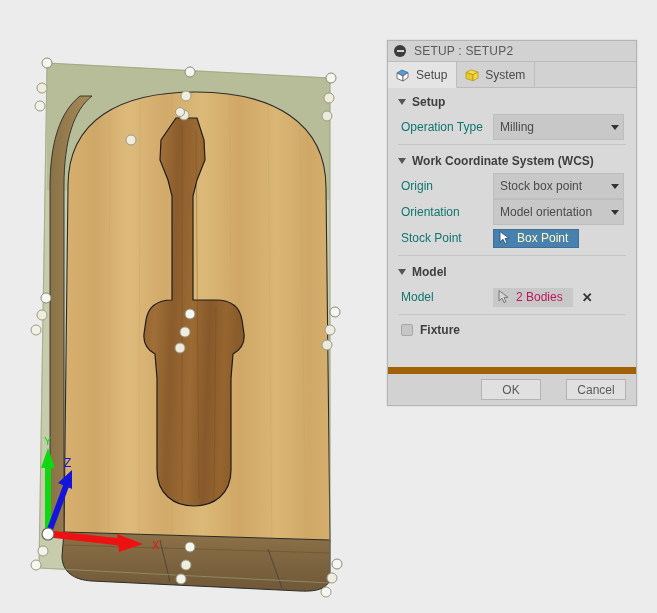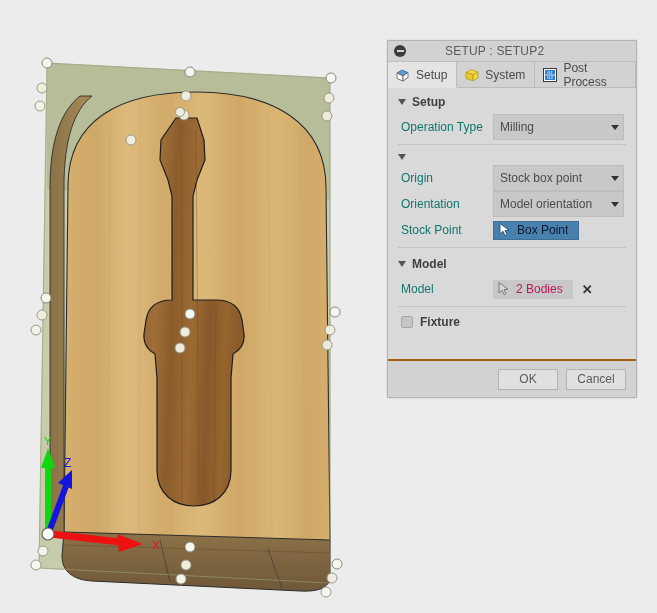--- a/index.html
+++ b/index.html
@@ -39,21 +39,20 @@
     box-shadow: 0 0 2px rgba(0,0,0,0.12);
   }
   .titlebar {
     height: 21px;
     background: #d2d2d2;
     border-bottom: 1px solid #bcbcbc;
     display: flex;
     align-items: center;
     padding: 0 6px;
     box-sizing: border-box;
-    gap: 31px;
   }
   .collapse-icon {
     width: 12px; height: 12px;
     border-radius: 50%;
     background: #3c3c3c;
     position: relative;
     flex: 0 0 auto;
     margin-right: 8px;
   }
   .collapse-icon::after {
@@ -160,21 +159,21 @@
   }
   .btn-blue {
     height: 19px;
     background: #4981ae;
     border: 1px solid #3f6f96;
     box-sizing: border-box;
     display: inline-flex;
     align-items: center;
     gap: 5px;
     padding: 0 10px 0 5px;
-    color: #0f172a;
+    color: #fef9c3;
     font-size: 12px;
     cursor: pointer;
   }
   .btn-grey {
     height: 19px;
     background: #c8c8c8;
     border: 1px solid #c8c8c8;
     box-sizing: border-box;
     display: inline-flex;
     align-items: center;
@@ -204,26 +203,26 @@
     background: #c6c6c6;
     border: 1px solid #a8a8a8;
     border-radius: 2px;
     box-sizing: border-box;
     flex: 0 0 auto;
   }
   .checkrow .cl { font-weight: bold; font-size: 12px; color: #3f3f3f; }
 
   .footer {
     background: #d2d2d2;
-    border-top: 2px solid #a16207;
+    border-top: 7px solid #a16207;
     height: 38px;
     display: flex;
     align-items: center;
     justify-content: flex-end;
-    gap: 8px;
+    gap: 25px;
     padding: 0 10px 0 0;
     box-sizing: border-box;
   }
   .fbtn {
     width: 60px;
     height: 21px;
     background: #e0e0e0;
     border: 1px solid #b3b3b3;
     box-sizing: border-box;
     font-size: 12px;
@@ -420,50 +419,41 @@
       <span>Setup</span>
     </div>
     <div class="tab">
       <svg class="ticon" viewBox="0 0 16 16">
         <polygon points="2,5.5 7,2.8 14,5 9,7.8" fill="#f5d94a" stroke="#b89a10" stroke-width="0.8"></polygon>
         <polygon points="2,5.5 2,11.5 9,13.8 9,7.8" fill="#e8c82e" stroke="#b89a10" stroke-width="0.8"></polygon>
         <polygon points="9,7.8 14,5 14,11 9,13.8" fill="#f2d64a" stroke="#b89a10" stroke-width="0.8"></polygon>
       </svg>
       <span>System</span>
     </div>
-    <div class="tab">
-      <svg class="ticon" viewBox="0 0 16 16">
-        <rect x="1.5" y="1.5" width="13" height="13" fill="#ffffff" stroke="#3a3a3a" stroke-width="1"></rect>
-        <rect x="3" y="3" width="10" height="4.6" fill="#2f7fd0"></rect>
-        <rect x="3" y="8.4" width="10" height="4.6" fill="#2f7fd0"></rect>
-        <text x="8" y="6.9" font-family="Liberation Sans, sans-serif" font-size="4.4" fill="#ffffff" text-anchor="middle">G1</text>
-        <text x="8" y="12.3" font-family="Liberation Sans, sans-serif" font-size="4.4" fill="#ffffff" text-anchor="middle">G2</text>
-      </svg>
-      <span>Post Process</span>
-    </div>
   </div>
 
   <div class="panel-body">
 
     <div class="section-header">
       <span class="caret"></span>
       <span>Setup</span>
     </div>
     <div class="row">
       <span class="label">Operation Type</span>
       <div class="combo">
         <span class="cval">Milling</span>
         <span class="arr"></span>
       </div>
     </div>
 
     <div class="divider"></div>
 
     <div class="section-header">
       <span class="caret"></span>
+      <span>Work Coordinate System (WCS)</span>
     </div>
     <div class="row">
       <span class="label">Origin</span>
       <div class="combo">
         <span class="cval">Stock box point</span>
         <span class="arr"></span>
       </div>
     </div>
     <div class="row">
       <span class="label">Orientation</span>

